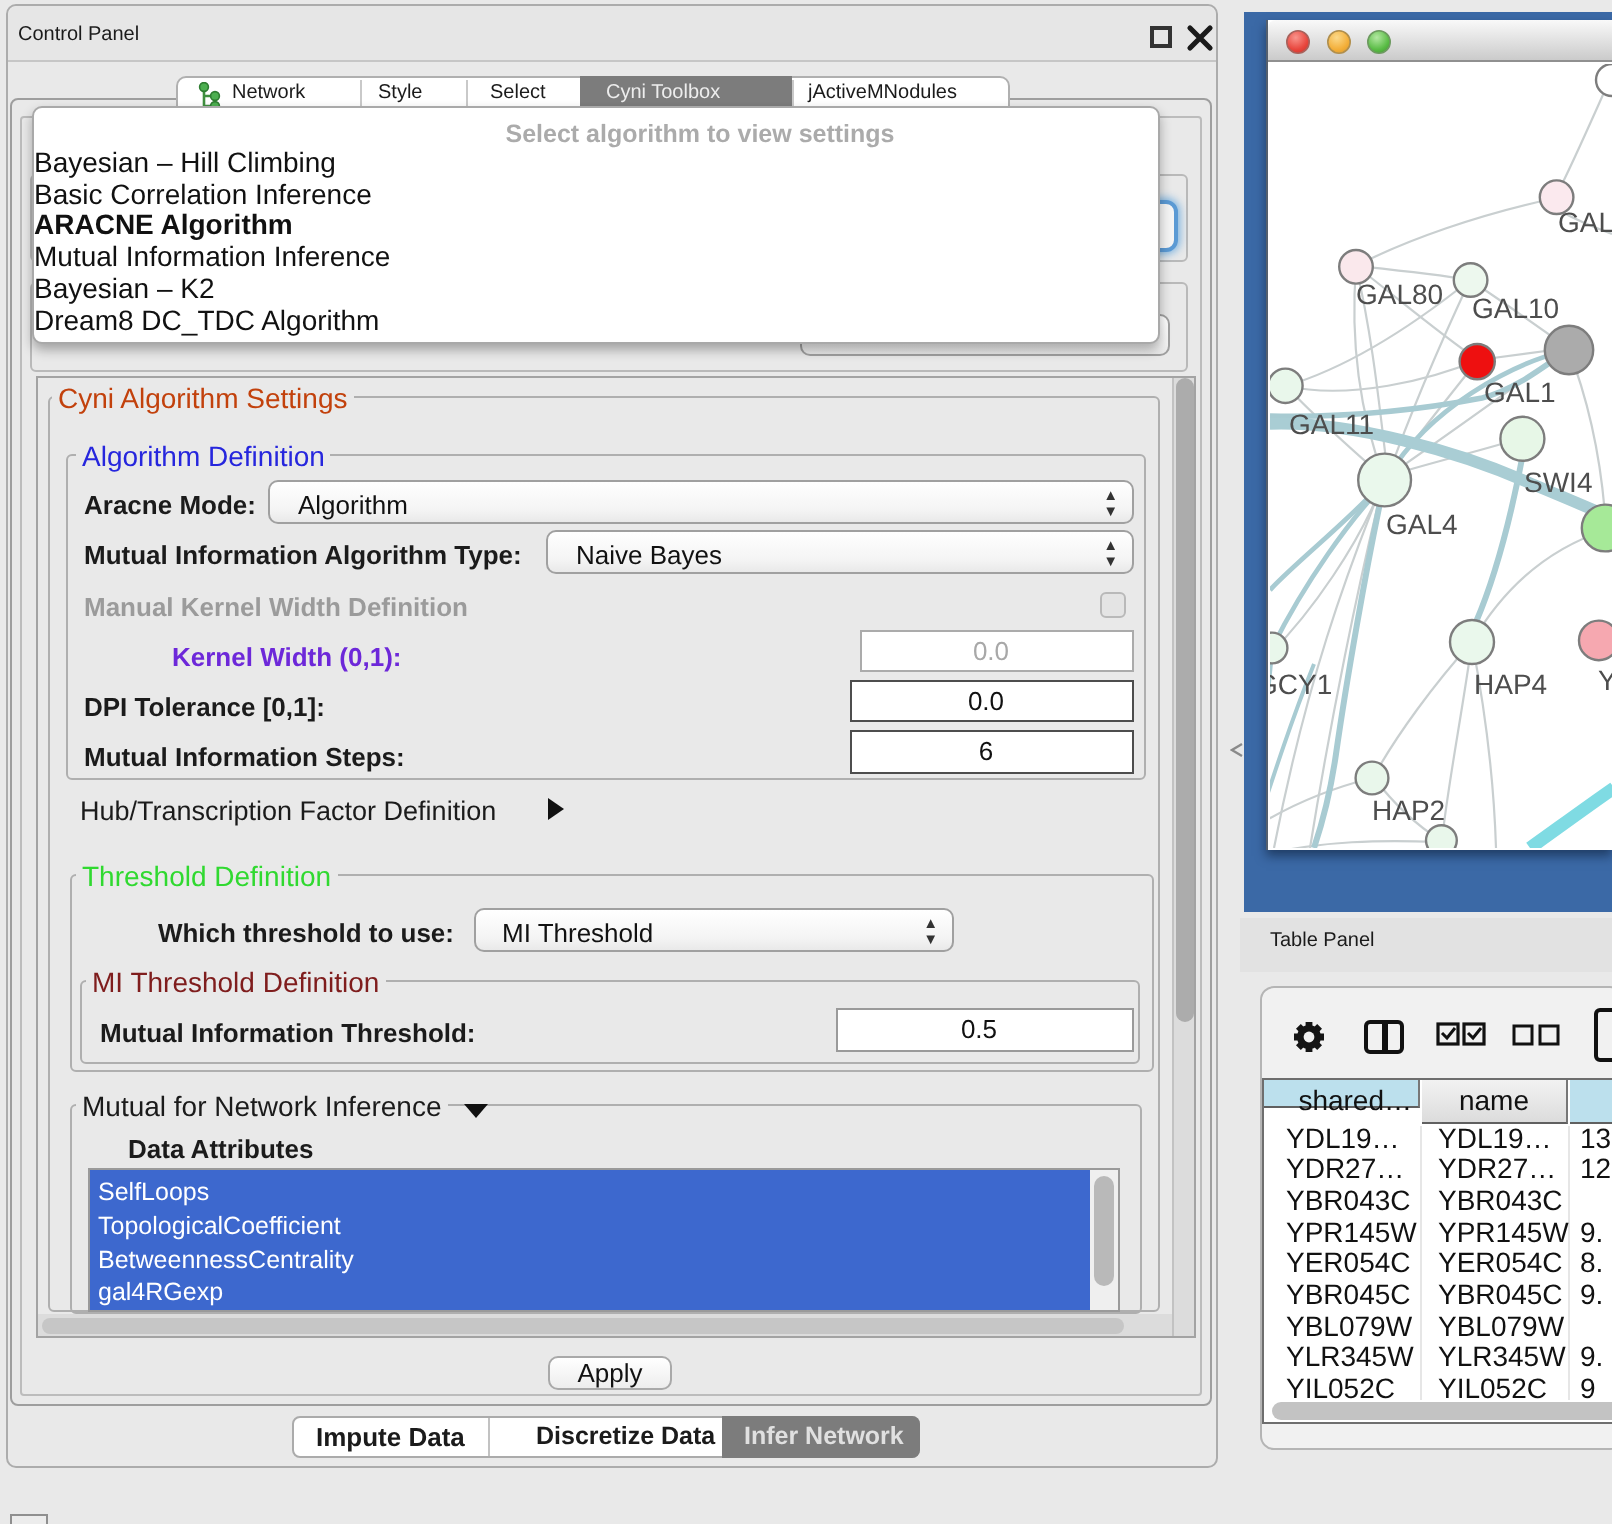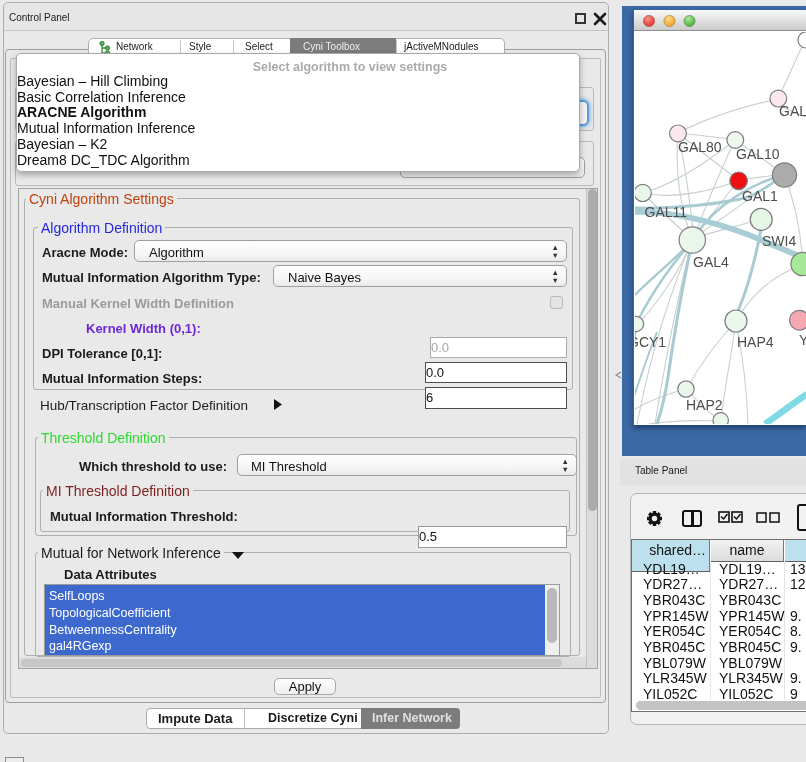--- a/index.html
+++ b/index.html
@@ -5,21 +5,21 @@
 * { margin:0; padding:0; box-sizing:border-box; }
 html,body { width:806px; height:762px; overflow:hidden; }
 body { position:relative; background:#e9e9e9; font-family:"Liberation Sans", sans-serif; }
 .abs { position:absolute; }
 .lbl { position:absolute; font-size:10px; color:#1b1b1b; white-space:nowrap; }
 .flbl { position:absolute; font-size:13px; font-weight:bold; color:#1b1b1b; white-space:nowrap; }
 .grp { position:absolute; border:1px solid #afafaf; border-radius:3px; }
 .grp-title { position:absolute; background:#e9e9e9; padding:0 3px; font-size:14px; white-space:nowrap; }
 .combo { position:absolute; background:linear-gradient(#ffffff,#f4f4f4 70%,#e9e9e9); border:1px solid #a0a0a0; border-radius:5px; font-size:13px; color:#111; }
 .combo .ar { position:absolute; right:7px; top:3px; font-size:7.5px; line-height:7.5px; color:#333; letter-spacing:0; }
-.tf { position:absolute; background:#fff; border:1px solid #4d4d4d; font-size:13px; color:#111; text-align:left; padding-right:6px;margin-top:22px; }
+.tf { position:absolute; background:#fff; border:1px solid #4d4d4d; font-size:13px; color:#111; text-align:center; padding-right:6px; }
 </style>
 </head>
 <body>
 
 <div class="abs" style="left:3px;top:2px;width:606px;height:732px;background:#e9e9e9;border:1px solid #acacac;border-radius:5px;"></div>
 <div class="abs" style="left:4px;top:3px;width:604px;height:28px;background:#e6e6e6;border-bottom:1px solid #c6c6c6;border-radius:5px 5px 0 0;"></div>
 <div class="lbl" style="left:9px;top:12px;">Control Panel</div>
 
 <div class="abs" style="left:575px;top:13px;width:11px;height:11px;border:2px solid #333;"></div>
 <svg class="abs" style="left:593px;top:12px;" width="14" height="14" viewBox="0 0 14 14">
@@ -91,21 +91,21 @@
 
 <div class="lbl" style="left:40px;top:398px;font-size:13.5px;">Hub/Transcription Factor Definition</div>
 <svg class="abs" style="left:272px;top:398px;" width="12" height="13" viewBox="0 0 12 13">
     <path d="M2 1 L10 6.5 L2 12 Z" fill="#111"></path>
   </svg>
 
 <div class="grp" style="left:35px;top:437px;width:542px;height:99px;"></div>
 <div class="grp-title" style="left:38px;top:430px;color:#30d930;">Threshold Definition</div>
 
 <div class="flbl" style="left:0px;top:459px;width:227px;text-align:right;">Which threshold to use:</div>
-<div class="combo" style="left:237px;top:454px;width:340px;height:22px;">
+<div class="combo" style="left:237px;top:454px;width:240px;height:22px;">
     <span style="position:absolute;left:13px;top:4px;">MI Threshold</span>
     <span class="ar">▲<br>▼</span>
   </div>
 
 <div class="grp" style="left:40px;top:490px;width:530px;height:42px;"></div>
 <div class="grp-title" style="left:43px;top:483px;color:#7f1d1d;">MI Threshold Definition</div>
 <div class="flbl" style="left:50px;top:509px;">Mutual Information Threshold:</div>
 <div class="tf" style="left:418px;top:504px;width:149px;height:22px;border-color:#9a9a9a;line-height:20px;">0.5</div>
 
 <div class="grp" style="left:35px;top:552px;width:536px;height:105px;"></div>
@@ -120,21 +120,21 @@
 <div class="abs" style="left:49px;top:588px;font-size:12.5px;color:#fff;line-height:16.8px;white-space:nowrap;">SelfLoops<br>TopologicalCoefficient<br>BetweennessCentrality<br>gal4RGexp</div>
 <div class="abs" style="left:545px;top:585px;width:14px;height:70px;background:#efefef;"></div>
 <div class="abs" style="left:547px;top:588px;width:10px;height:55px;background:#b9b9b9;border-radius:5px;"></div>
 
 <div class="abs" style="left:274px;top:678px;width:62px;height:17px;background:linear-gradient(#ffffff,#ededed);border:1px solid #a9a9a9;border-radius:5px;text-align:center;font-size:13px;line-height:15px;color:#111;">Apply</div>
 
 <div class="abs" style="left:146px;top:708px;width:314px;height:21px;background:#ffffff;border:1px solid #ababab;border-radius:4px;"></div>
 <div class="abs" style="left:244px;top:709px;width:1px;height:19px;background:#c2c2c2;"></div>
 <div class="abs" style="left:361px;top:708px;width:99px;height:21px;background:#7c7c7c;border-radius:0 4px 4px 0;"></div>
 <div class="flbl" style="left:158px;top:711px;">Impute Data</div>
-<div class="flbl" style="left:268px;top:711px;font-size:12.5px;">Discretize Cyni</div>
+<div class="flbl" style="left:268px;top:711px;font-size:12.5px;">Discretize Data</div>
 <div class="flbl" style="left:372px;top:711px;color:#e0e0e0;font-size:12.5px;">Infer Network</div>
 
 <svg class="abs" style="left:615px;top:371px;" width="7" height="8" viewBox="0 0 7 8">
     <path d="M6 1 L1 4 L6 7" stroke="#8a8a8a" stroke-width="1.2" fill="none"></path>
   </svg>
 
 <div class="abs" style="left:5px;top:757px;width:19px;height:12px;background:#ececec;border:1px solid #8f8f8f;"></div>
 
 <div class="abs" style="left:16px;top:53px;width:564px;height:119px;background:#fff;border:1px solid #a9a9a9;border-radius:5px;box-shadow:0 3px 6px rgba(0,0,0,0.3);"></div>
 <div class="abs" style="left:16px;top:59.5px;width:668px;text-align:center;font-size:12.5px;font-weight:bold;color:#ababab;">Select algorithm to view settings</div>
@@ -267,21 +267,21 @@
   <path d="M3 5.5 L5.5 8 L9.5 3" stroke="#111" stroke-width="1.5" fill="none"></path>
   <path d="M16 5.5 L18.5 8 L22.5 3" stroke="#111" stroke-width="1.5" fill="none"></path>
 </svg>
 <svg class="abs" style="left:756px;top:512px;" width="25" height="11" viewBox="0 0 25 11">
   <rect x="1" y="1" width="9" height="9" fill="none" stroke="#111" stroke-width="1.5"></rect>
   <rect x="14" y="1" width="9" height="9" fill="none" stroke="#111" stroke-width="1.5"></rect>
 </svg>
 <div class="abs" style="left:797px;top:504px;width:16px;height:27px;border:2.5px solid #111;border-radius:3px;background:#f1f1f1;"></div>
 
 <div class="abs" style="left:631px;top:539px;width:180px;height:173px;background:#fff;border:1px solid #6e6e6e;"></div>
-<div class="abs" style="left:632px;top:540px;width:78px;height:32px;background:#bce0ed;border-right:1px solid #777;border-bottom:1px solid #606060;text-align:right;padding-right:3px;font-size:14px;line-height:21px;color:#111;">shared…</div>
+<div class="abs" style="left:632px;top:540px;width:78px;height:14px;background:#bce0ed;border-right:1px solid #777;border-bottom:1px solid #606060;text-align:right;padding-right:3px;font-size:14px;line-height:21px;color:#111;">shared…</div>
 <div class="abs" style="left:711px;top:540px;width:73px;height:22px;background:linear-gradient(#f2f2f2,#dcdcdc);border-right:1px solid #777;border-bottom:1px solid #606060;text-align:center;font-size:14px;line-height:21px;color:#111;">name</div>
 <div class="abs" style="left:785px;top:540px;width:26px;height:22px;background:#bce0ed;border-bottom:1px solid #606060;"></div>
 
 <div class="abs" style="left:710px;top:563px;width:1px;height:137px;background:#e6e6e6;"></div>
 <div class="abs" style="left:784px;top:563px;width:1px;height:137px;background:#e6e6e6;"></div>
 <div class="abs" style="left:643px;top:561.5px;font-size:14px;color:#111;line-height:15.7px;white-space:nowrap;">YDL19…<br>YDR27…<br>YBR043C<br>YPR145W<br>YER054C<br>YBR045C<br>YBL079W<br>YLR345W<br>YIL052C</div>
 <div class="abs" style="left:719px;top:561.5px;font-size:14px;color:#111;line-height:15.7px;white-space:nowrap;">YDL19…<br>YDR27…<br>YBR043C<br>YPR145W<br>YER054C<br>YBR045C<br>YBL079W<br>YLR345W<br>YIL052C</div>
 <div class="abs" style="left:790px;top:561.5px;font-size:14px;color:#111;line-height:15.7px;white-space:nowrap;">13<br>12<br>&nbsp;<br>9.<br>8.<br>9.<br>&nbsp;<br>9.<br>9</div>
 
 <div class="abs" style="left:632px;top:700px;width:178px;height:11px;background:#fff;"></div>

